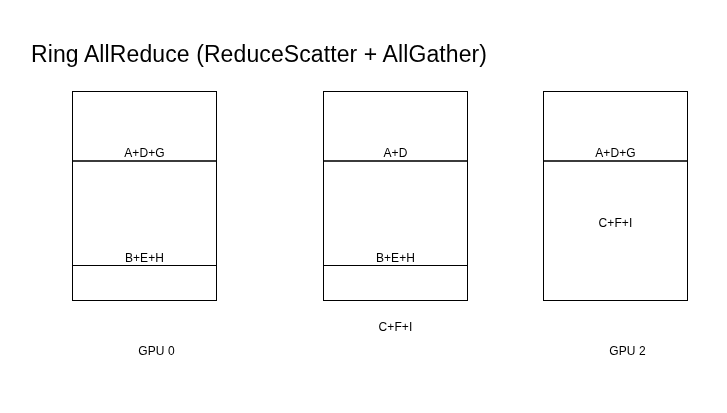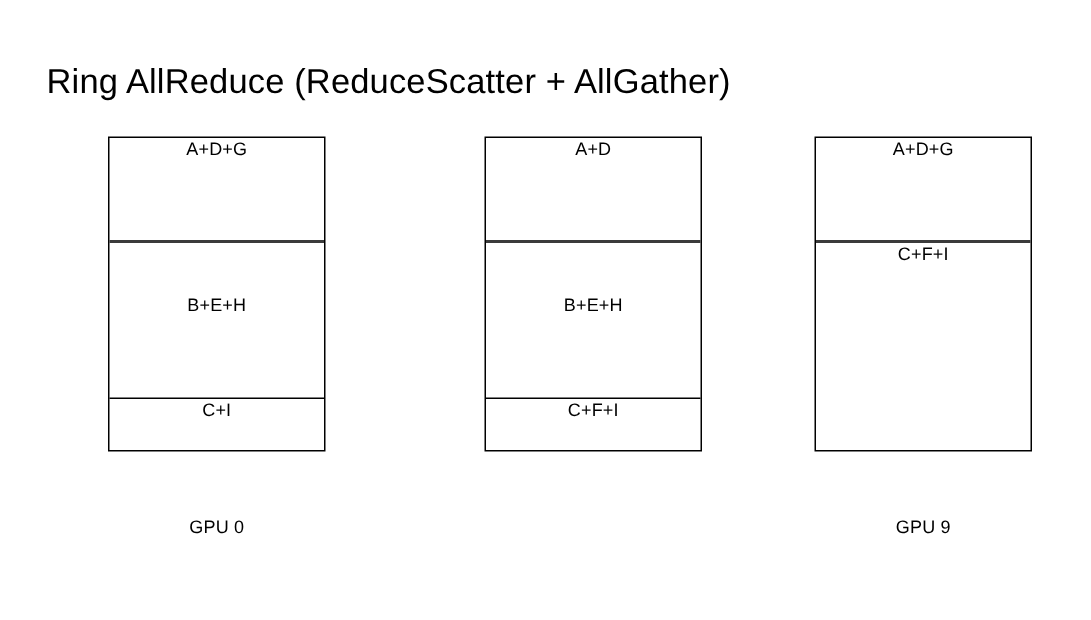--- a/index.html
+++ b/index.html
@@ -47,21 +47,21 @@
     box-sizing: border-box;
     border: 1.6px solid #000000;
     background: #ffffff;
   }
 
   .gpu-chunk {
     position: relative;
     height: 70px;
     box-sizing: border-box;
     display: flex;
-    align-items: flex-start;
+    align-items: flex-end;
     justify-content: center;
     font-size: 12px;
     line-height: 14px;
     color: #000000;
     letter-spacing: 0.1px;
   }
   
   .gpu-chunk.chunk-0 {
     border-bottom: 2px solid #3b3b3b;
     height: 70px;
@@ -72,21 +72,21 @@
     height: 70px;
     margin-top: 34px;
   }
   .gpu-chunk.chunk-2 {
     height: 68px;
   }
 
   .gpu-caption {
     position: absolute;
     top: 253px;
-    left: 0;
+    left: 12px;
     width: 145px;
     text-align: center;
     font-size: 12px;
     line-height: 14px;
     color: #000000;
     letter-spacing: 0.1px;
   }
 </style>
 </head>
 <body>
@@ -95,23 +95,20 @@
 
   <div id="slide-title">Ring AllReduce (ReduceScatter + AllGather)</div>
 
   <div class="gpu-column col-0">
     <div class="gpu-box">
       <div class="gpu-chunk chunk-0">
         <span>A+D+G</span>
       </div>
       <div class="gpu-chunk chunk-1">
         <span>B+E+H</span>
-      </div>
-      <div class="gpu-chunk chunk-2">
-        <span>C+I</span>
       </div>
     </div>
     <div class="gpu-caption">GPU 0</div>
   </div>
 
   <div class="gpu-column col-1">
     <div class="gpu-box">
       <div class="gpu-chunk chunk-0">
         <span>A+D</span>
       </div>
@@ -126,16 +123,16 @@
 
   <div class="gpu-column col-2">
     <div class="gpu-box">
       <div class="gpu-chunk chunk-0">
         <span>A+D+G</span>
       </div>
       <div class="gpu-chunk chunk-2">
         <span>C+F+I</span>
       </div>
     </div>
-    <div class="gpu-caption">GPU 9</div>
+    <div class="gpu-caption">GPU 2</div>
   </div>
 
 </div>
 
 </body></html>

